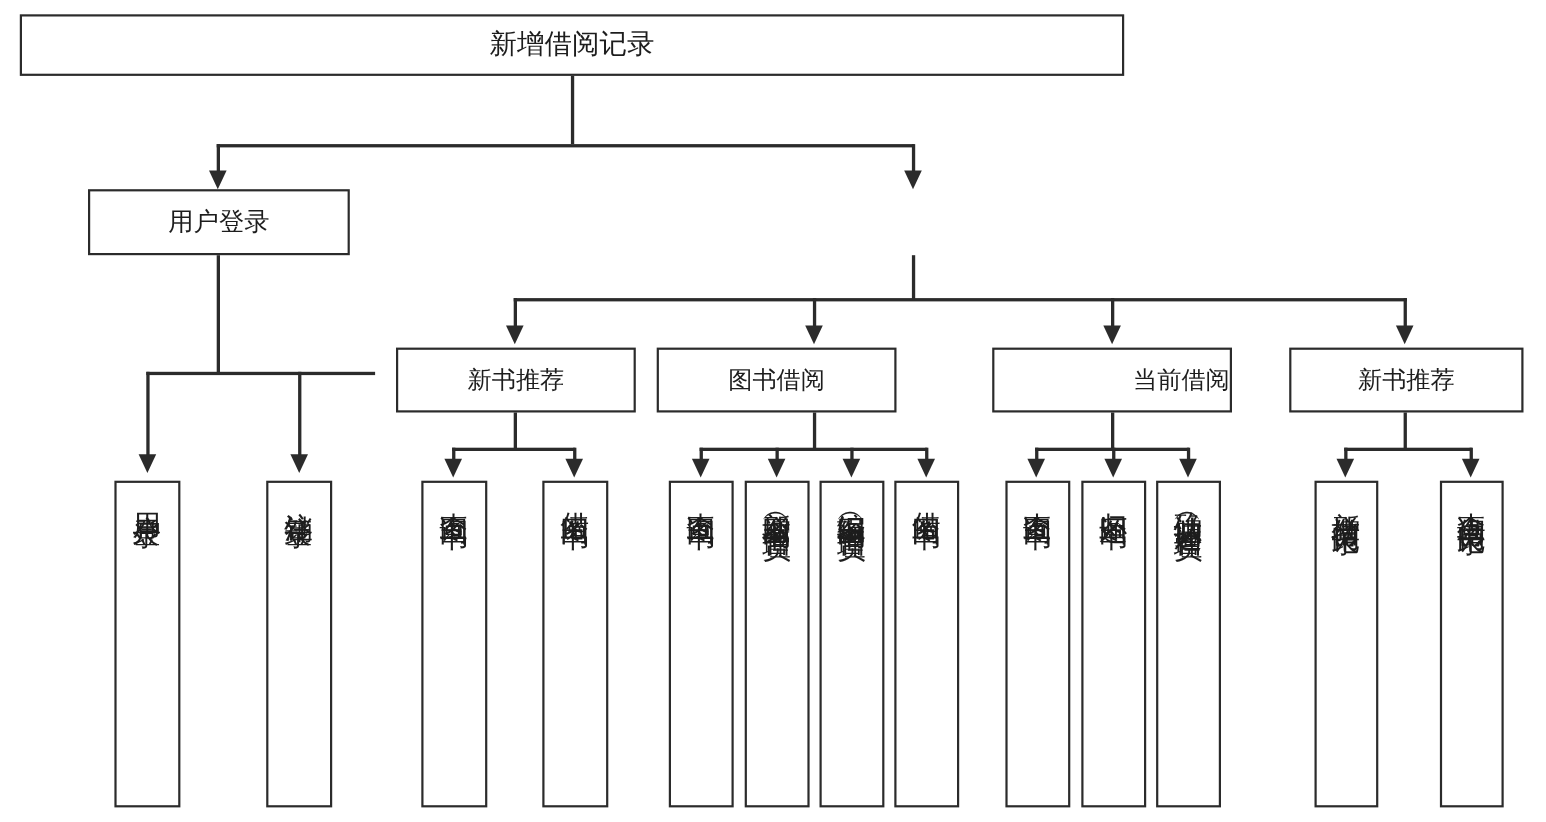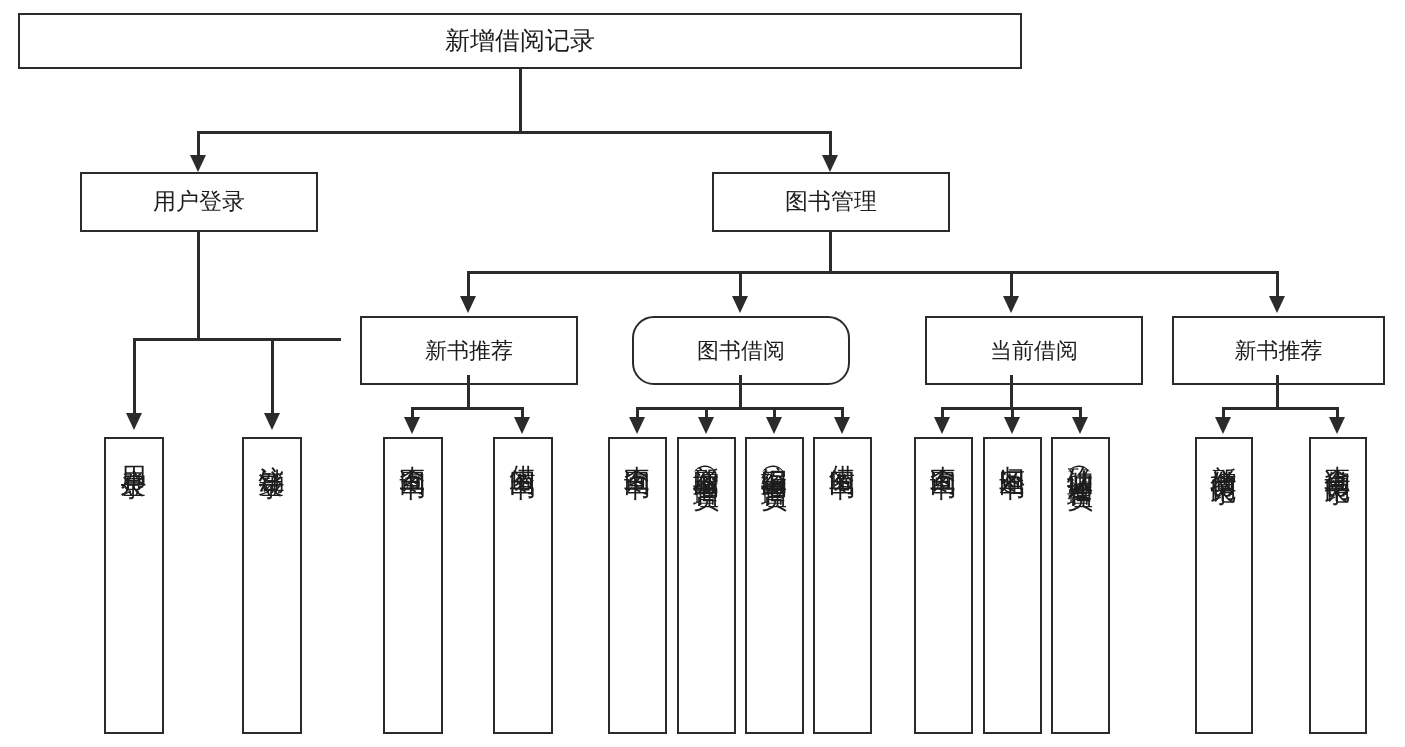--- a/index.html
+++ b/index.html
@@ -45,21 +45,21 @@
   }
   
   .node.tier2 {
     height: 60px;
   }
   .node.tier2 .label {
     font-size: 23px;
   }
   
   .node.tier3 {
-    height: 69px;
+    height: 59px;
   }
   .node.tier3 .label {
     font-size: 22px;
   }
   
   .node.leaf {
     top: 437px;
     height: 297px;
     align-items: flex-start;
     justify-content: center;
@@ -112,23 +112,20 @@
 
   <div class="conn h" style="left:197px; top:131px; width:634px;"></div>
 
   <div class="conn v" style="left:197px; top:131px; height:28px;"></div>
   <div class="arrow" style="left:190px; top:155px;"></div>
   <div class="conn v" style="left:829px; top:131px; height:28px;"></div>
   <div class="arrow" style="left:822px; top:155px;"></div>
 
   <div class="node tier2" style="left:80px; top:172px; width:238px;">
     <span class="label">用户登录</span>
-  </div>
-  <div class="node tier2" style="left:712px; top:172px; width:238px;">
-    <span class="label">图书管理</span>
   </div>
 
   <div class="conn v" style="left:197px; top:232px; height:108px;"></div>
   <div class="conn h" style="left:133px; top:338px; width:208px;"></div>
   <div class="conn v" style="left:133px; top:338px; height:77px;"></div>
   <div class="arrow" style="left:126px; top:413px;"></div>
   <div class="conn v" style="left:271px; top:338px; height:77px;"></div>
   <div class="arrow" style="left:264px; top:413px;"></div>
 
   <div class="node leaf" style="left:104px; width:60px;">
@@ -145,24 +142,24 @@
   <div class="conn v" style="left:739px; top:271px; height:28px;"></div>
   <div class="arrow" style="left:732px; top:296px;"></div>
   <div class="conn v" style="left:1010px; top:271px; height:28px;"></div>
   <div class="arrow" style="left:1003px; top:296px;"></div>
   <div class="conn v" style="left:1276px; top:271px; height:28px;"></div>
   <div class="arrow" style="left:1269px; top:296px;"></div>
 
   <div class="node tier3" style="left:360px; top:316px; width:218px;">
     <span class="label">新书推荐</span>
   </div>
-  <div class="node tier3" style="left:632px; top:316px; width:218px;border-radius:22px;">
+  <div class="node tier3" style="left:597px; top:316px; width:218px;">
     <span class="label">图书借阅</span>
   </div>
-  <div class="node tier3" style="left:925px; top:316px; width:218px;">
+  <div class="node tier3" style="left:902px; top:316px; width:218px;justify-content:flex-end;">
     <span class="label">当前借阅</span>
   </div>
   <div class="node tier3" style="left:1172px; top:316px; width:213px;">
     <span class="label">新书推荐</span>
   </div>
 
   <div class="conn v" style="left:467px; top:375px; height:34px;"></div>
   <div class="conn h" style="left:411px; top:407px; width:112px;"></div>
   <div class="conn v" style="left:411px; top:407px; height:12px;"></div>
   <div class="arrow" style="left:404px; top:417px;"></div>

